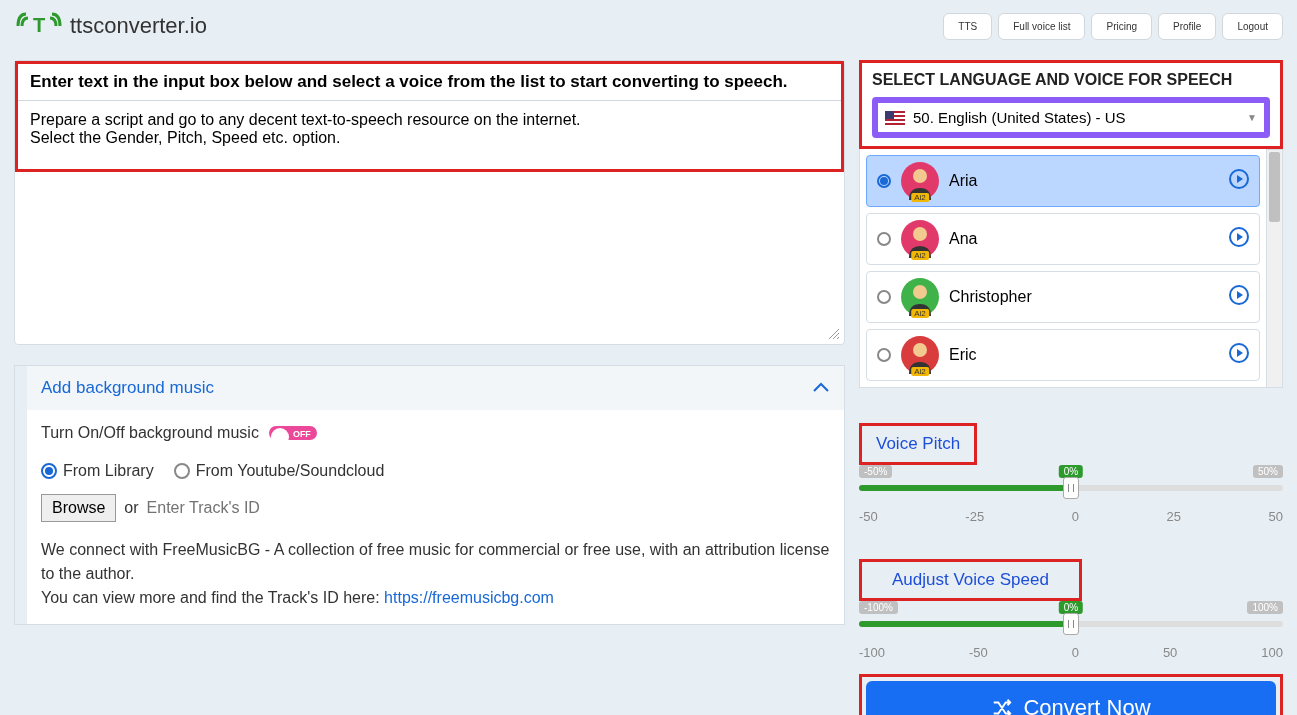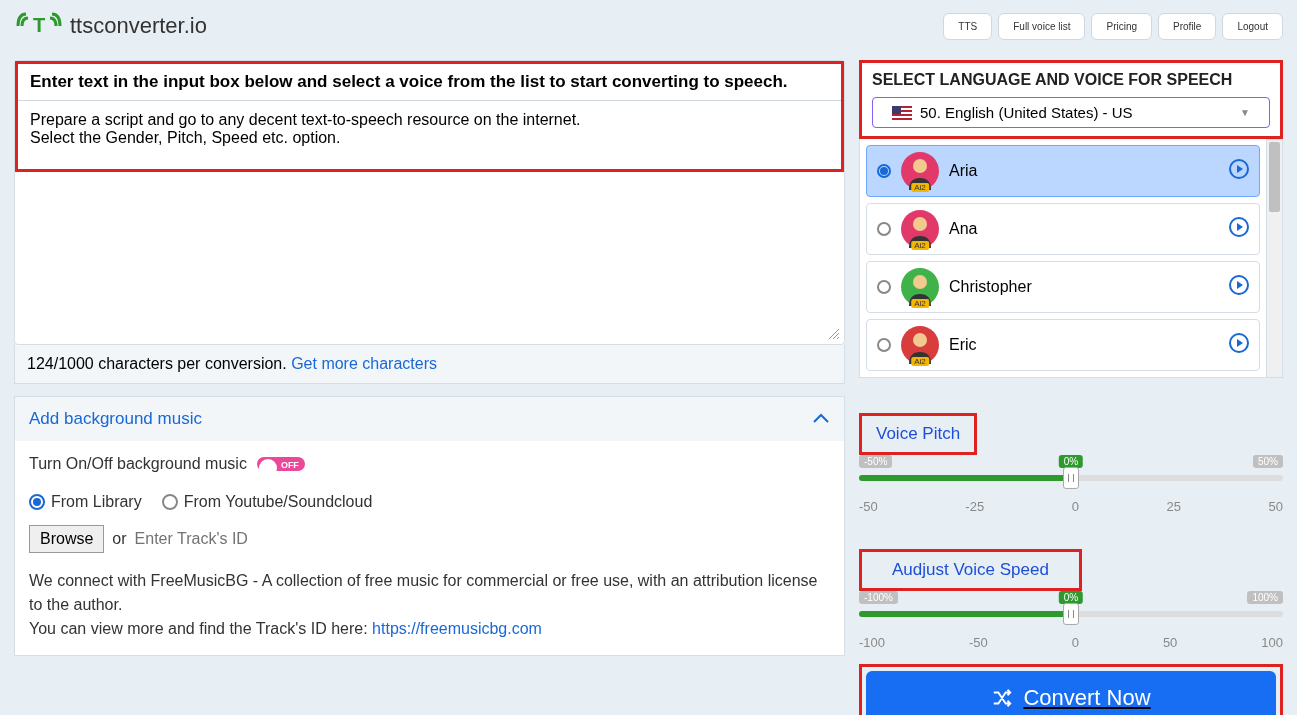--- a/index.html
+++ b/index.html
@@ -13,41 +13,41 @@
   .left-col { flex: 1; min-width: 0; }
   .right-col { width: 424px; flex-shrink: 0; }
   .panel { background: #fff; border: 1px solid #d6dde4; border-radius: 4px; }
   .redbox { border: 3px solid #d22; }
   .input-label { padding: 8px 12px; font-weight: bold; font-size: 17px; border-bottom: 1px solid #d0d7de; }
   .textarea-wrap { position: relative; }
   .textarea { width: 100%; height: 240px; border: none; padding: 10px 12px; font-size: 16px; font-family: inherit; resize: none; outline: none; }
   .resize-handle { position: absolute; right: 4px; bottom: 4px; width: 12px; height: 12px; }
   .charcount { background: #f2f6f9; padding: 10px 12px; font-size: 16px; border: 1px solid #d6dde4; border-top: none; }
   .charcount a { color: #1868d6; text-decoration: none; }
-  .accordion { margin-top: 12px; border: 1px solid #d6dde4; }
+  .accordion { margin-top: 20px; border: 1px solid #d6dde4; padding-left: 12px; }
   .accordion-head { display: flex; align-items: center; padding: 12px 14px; background: #f2f6f9; font-size: 17px; color: #1868d6; cursor: pointer; }
   .accordion-head .chev { margin-left: auto; color: #1868d6; }
   .accordion-body { padding: 14px; background: #fff; font-size: 16px; color: #333; }
   .toggle-row { display: flex; align-items: center; gap: 10px; margin-bottom: 20px; }
   .toggle { width: 48px; height: 14px; background: #ec4899; border-radius: 11px; position: relative; }
   .toggle:after { content: ""; position: absolute; width: 18px; height: 18px; background: #fff; border-radius: 50%; top: 2px; left: 2px; }
   .toggle .off { position: absolute; right: 6px; top: 3px; font-size: 9px; color: #fff; font-weight: bold; }
   .radio-row { display: flex; align-items: center; gap: 20px; margin-bottom: 14px; }
   .radio-item { display: flex; align-items: center; gap: 6px; }
   .radio { width: 16px; height: 16px; border: 2px solid #1868d6; border-radius: 50%; display: inline-flex; align-items: center; justify-content: center; }
   .radio.checked:after { content: ""; width: 8px; height: 8px; background: #1868d6; border-radius: 50%; }
   .radio.unchecked { border-color: #888; }
   .browse-row { display: flex; align-items: center; gap: 8px; margin-bottom: 16px; }
   .browse-btn { background: #efefef; border: 1px solid #999; padding: 4px 10px; font-size: 16px; cursor: pointer; }
   .linkish { color: #737373; }
   .desc { font-size: 16px; line-height: 1.5; }
   .desc a { color: #1868d6; text-decoration: none; }
   .lang-panel { padding: 8px 10px; background: #fff; }
   .lang-title { font-weight: bold; font-size: 16px; margin-bottom: 8px; color: #222; }
-  .select { display: flex; align-items: center; border: 1px solid #8b5cf6; border-radius: 4px; padding: 6px 19px; font-size: 15px; background: #fff; }
+  .select { display: flex; align-items: center; border: 6px solid #8b5cf6; border-radius: 4px; padding: 6px 7px; font-size: 15px; background: #fff; }
   .select .flag { width: 20px; height: 14px; margin-right: 8px; }
   .select .caret { margin-left: auto; color: #888; font-size: 10px; }
   .voice-list-wrap { display: flex; }
   .voice-list { flex: 1; background: #fff; padding: 6px; display: flex; flex-direction: column; gap: 6px; border: 1px solid #d6dde4; border-top: none; }
   .vscroll { width: 16px; background: #f0f0f0; border: 1px solid #d6dde4; border-left: none; display: flex; flex-direction: column; }
   .vscroll-thumb { background: #c0c0c0; height: 70px; margin: 2px; border-radius: 2px; }
   .voice-item { display: flex; align-items: center; gap: 10px; padding: 6px 10px; border: 1px solid #d6dde4; border-radius: 4px; font-size: 16px; cursor: pointer; }
   .voice-item.selected { background: #bcd7ff; border-color: #6ea8ff; }
   .voice-item .radio { width: 14px; height: 14px; }
   .avatar { width: 38px; height: 38px; border-radius: 50%; display: inline-flex; align-items: center; justify-content: flex-end; position: relative; }
@@ -102,23 +102,20 @@
 Select the Gender, Pitch, Speed etc. option.</textarea>
         </div>
       </div>
       <div class="textarea-wrap">
         <textarea class="textarea" style="height: 168px;"></textarea>
         <svg class="resize-handle" viewBox="0 0 12 12">
             <path d="M11 1 L1 11 M11 5 L5 11 M11 9 L9 11" stroke="#999" stroke-width="1"></path>
           </svg>
       </div>
     </div>
-    <div class="charcount">
-      <span>124/1000 characters per conversion. </span><a href="#">Get more characters</a>
-    </div>
 
     <div class="accordion">
       <div class="accordion-head">
         <span>Add background music</span>
         <span class="chev">
           <svg width="18" height="12" viewBox="0 0 18 12">
               <path d="M2 10 L9 3 L16 10" stroke="#1868d6" stroke-width="2" fill="none"></path>
             </svg>
         </span>
       </div>

